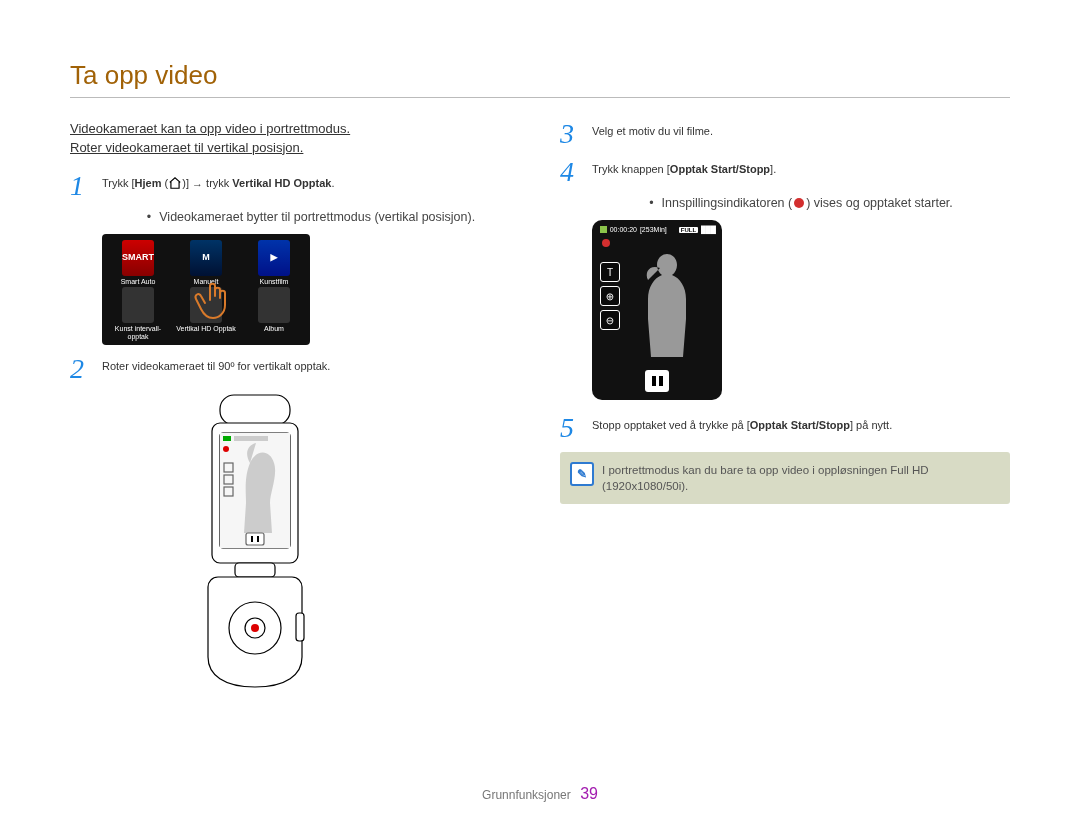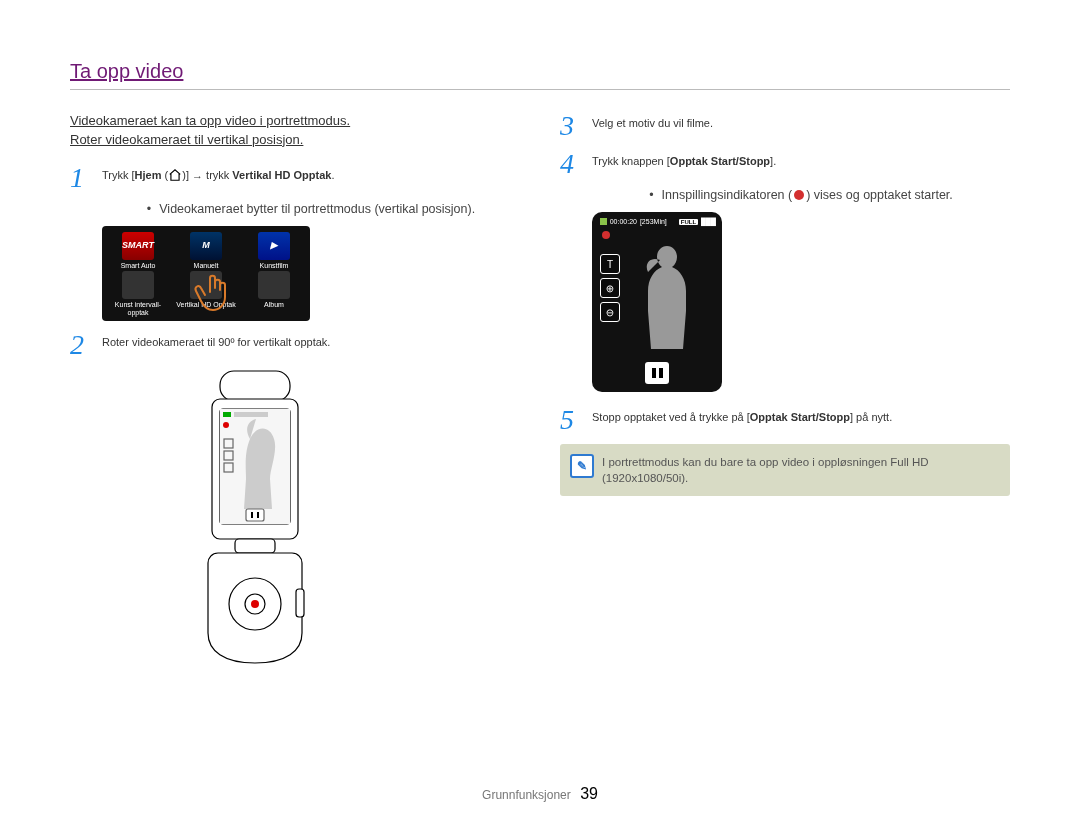--- a/index.html
+++ b/index.html
@@ -10,25 +10,24 @@
     color: #333;
     width: 1080px;
     height: 825px;
     box-sizing: border-box;
     position: relative;
   }
   .page {
     padding: 60px 70px 40px 70px;
   }
   .page-title {
-    font-size: 20px;
-    color: #701a75;
+    font-size: 26px;
+    color: #a16207;
     font-weight: 400;
     margin: 0 0 6px 0;
-    text-decoration: underline;
   }
   .rule {
     border: none;
     border-top: 1px solid #bbb;
     margin: 0 0 22px 0;
   }
   .columns {
     display: flex;
     gap: 40px;
   }
@@ -102,30 +101,29 @@
     gap: 2px 4px;
   }
   .menu-item {
     text-align: center;
     color: #fff;
     font-size: 7px;
     line-height: 1.1;
   }
   .menu-icon {
     width: 32px;
-    height: 28px;
+    height: 36px;
     margin: 0 auto 2px auto;
     border-radius: 3px;
     display: flex;
     align-items: center;
     justify-content: center;
     font-size: 9px;
     font-weight: bold;
     color: #fff;
-    font-style: italic;
   }
   .mi-smart { background: linear-gradient(#c00,#800); }
   .mi-manual { background: linear-gradient(#036,#013); }
   .mi-kunst { background: linear-gradient(#03a,#018); }
   .mi-interval { background: #333; }
   .mi-vertical { background: #333; }
   .mi-album { background: #333; }
   .hand-pointer {
     position: absolute;
     left: 90px; top: 44px;
@@ -229,21 +227,21 @@
   .footer {
     position: absolute;
     bottom: 22px;
     left: 0; right: 0;
     text-align: center;
     font-size: 12px;
     color: #777;
   }
   .footer .pnum {
     font-size: 16px;
-    color: #000000;
+    color: #a21caf;
     margin-left: 6px;
     margin-top: 36px;
   }
 </style>
 </head>
 <body>
 
 <div class="page">
   <h1 class="page-title">Ta opp video</h1>
   <hr class="rule">

